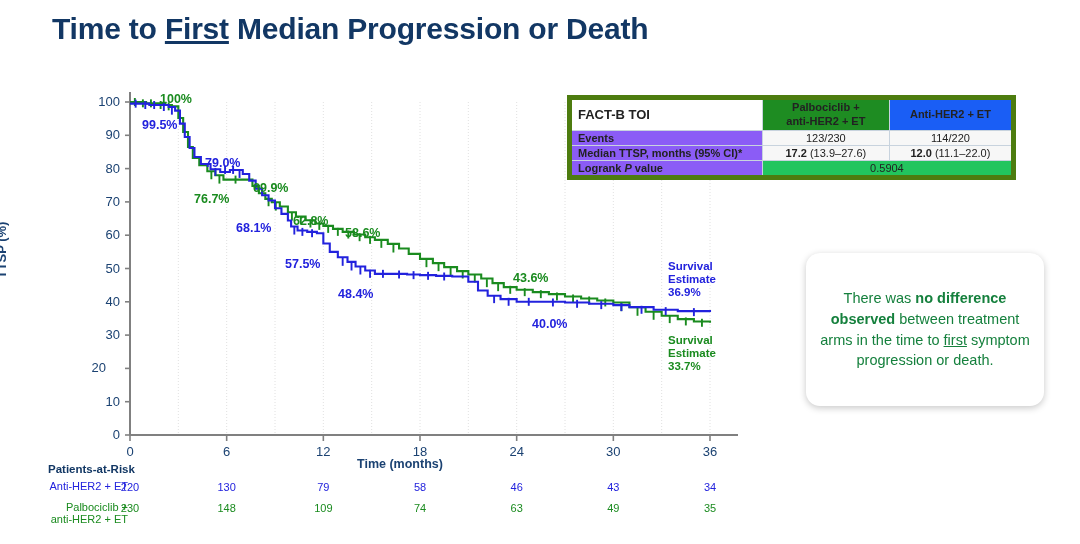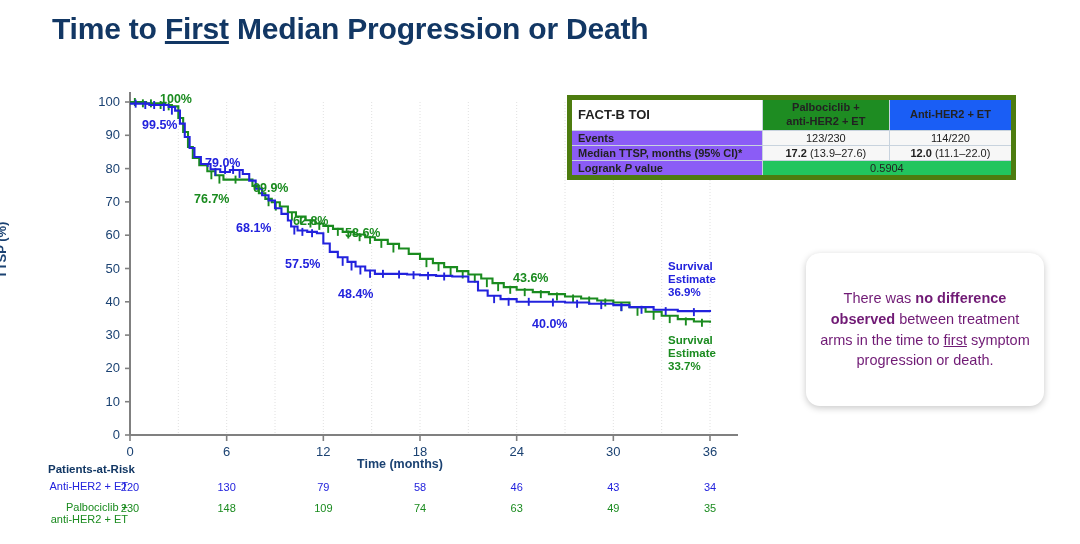--- a/index.html
+++ b/index.html
@@ -149,21 +149,21 @@
     left:806px; top:253px;
     width:238px; height:153px;
     background:#ffffff;
     border-radius:14px;
     box-shadow:0 2px 7px rgba(0,0,0,0.22);
     display:flex;align-items:center;justify-content:center;
     padding:6px 14px;
     box-sizing:border-box;
   }
   #callout-text{
-    color:#701a75;
+    color:#15803d;
     font-size:14.5px;
     text-align:center;
     line-height:1.42;
   }
   #callout-text b{font-weight:bold;}
   #callout-text u{text-decoration:underline;}
 </style>
 </head>
 <body>
 
@@ -278,21 +278,21 @@
       <line x1="621.3888888888889" y1="223.128" x2="621.3888888888889" y2="231.128" stroke="#2222dd" stroke-width="1.9"></line>
       <line x1="641.5277777777778" y1="225.792" x2="641.5277777777778" y2="233.792" stroke="#2222dd" stroke-width="1.9"></line>
       <line x1="665.6944444444445" y1="227.12399999999997" x2="665.6944444444445" y2="235.12399999999997" stroke="#2222dd" stroke-width="1.9"></line>
       <line x1="693.8888888888889" y1="228.123" x2="693.8888888888889" y2="236.123" stroke="#2222dd" stroke-width="1.9"></line>
     </svg>
 
   <div class="yaxis-title">TTSP (%)</div>
   <div class="xaxis-title">Time (months)</div>
 <div class="tick-label ytick" style="left: 88px; top: 347px;">0</div>
     <div class="tick-label ytick" style="left: 88px; top: 313.7px;">10</div>
-    <div class="tick-label ytick" style="left: 88px; top: 280.4px;">20</div>
+    <div class="tick-label ytick" style="left: 74px; top: 280.4px;">20</div>
     <div class="tick-label ytick" style="left: 88px; top: 247.1px;">30</div>
     <div class="tick-label ytick" style="left: 88px; top: 213.8px;">40</div>
     <div class="tick-label ytick" style="left: 88px; top: 180.5px;">50</div>
     <div class="tick-label ytick" style="left: 88px; top: 147.2px;">60</div>
     <div class="tick-label ytick" style="left: 88px; top: 113.9px;">70</div>
     <div class="tick-label ytick" style="left: 88px; top: 80.6px;">80</div>
     <div class="tick-label ytick" style="left: 88px; top: 47.3px;">90</div>
     <div class="tick-label ytick" style="left: 88px; top: 14px;">100</div>
     <div class="tick-label xtick" style="left: 110px; top: 364px;">0</div>
     <div class="tick-label xtick" style="left: 206.667px; top: 364px;">6</div>

